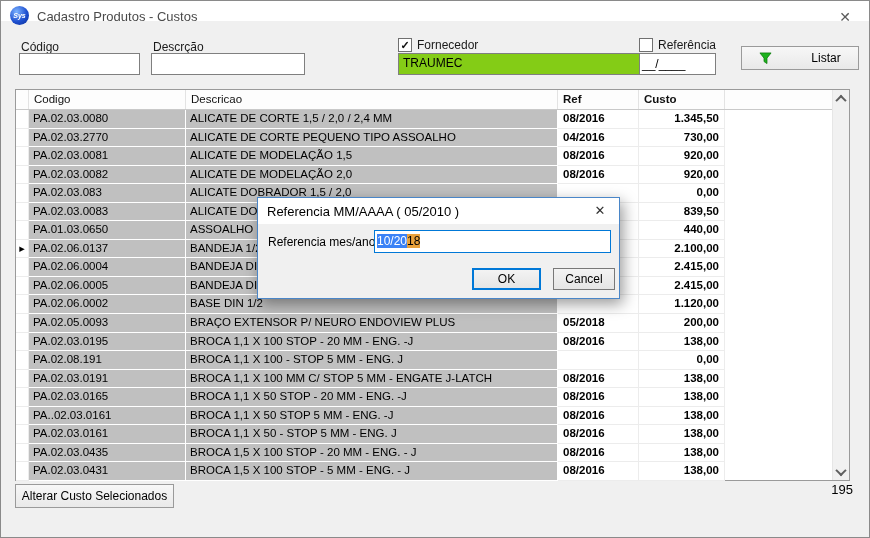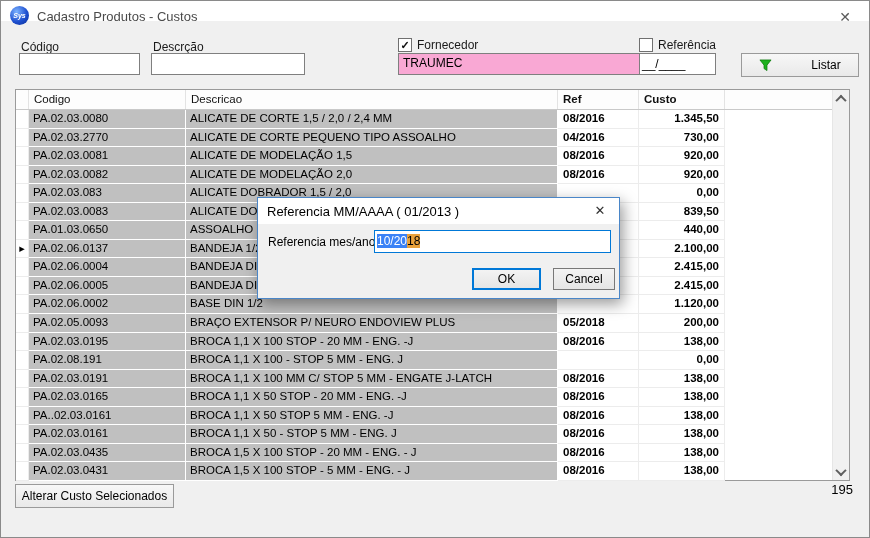--- a/index.html
+++ b/index.html
@@ -14,21 +14,21 @@
   .title{position:absolute;left:36px;top:8px;font-size:13px;color:#4a4a4a;}
   .win-close{position:absolute;right:14px;top:7px;width:20px;height:18px;color:#5a5a5a;
              font-size:14px;line-height:18px;text-align:center;cursor:default;}
   
   .flabel{position:absolute;font-size:12px;color:#1a1a1a;}
   .tinput{position:absolute;height:20px;background:#fff;border:1px solid #7f7f7f;font-size:12px;
           padding:0 2px;line-height:20px;color:#000;}
   .chkrow{position:absolute;display:flex;align-items:center;font-size:12px;color:#1a1a1a;}
   .chk{width:12px;height:12px;background:#fff;border:1px solid #707070;margin-right:5px;
        font-size:11px;line-height:12px;text-align:center;color:#111;font-weight:bold;}
-  .combo{position:absolute;background:#f9a8d4;border:1px solid #7f7f7f;}
+  .combo{position:absolute;background:#84cc16;border:1px solid #7f7f7f;}
   .combo .val{position:absolute;left:4px;top:2px;font-size:12px;color:#000;}
   .combo .drop{position:absolute;right:1px;top:1px;bottom:1px;width:17px;
                background:linear-gradient(#f6f6f6,#dcdcdc);border:1px solid #b5b5b5;
                display:flex;align-items:center;justify-content:center;}
   .combo .drop .tri{width:0;height:0;border-left:4px solid transparent;border-right:4px solid transparent;
                border-top:5px solid #222;}
   .btn{position:absolute;background:linear-gradient(#f7f7f7,#e9e9e9);border:1px solid #9a9a9a;
        font-size:12px;color:#000;display:flex;align-items:center;justify-content:center;cursor:default;}
   
   .grid{position:absolute;left:14px;top:88px;width:833px;height:390px;background:#fff;
@@ -108,21 +108,21 @@
         <span class="tri"></span>
       </span>
   </div>
 
   <div class="chkrow" style="left:638px;top:37px;">
     <div class="chk"></div>
     <span>Referência</span>
   </div>
   <div class="tinput" style="left:638px;top:52px;width:71px;">__/____</div>
 
-  <div class="btn" style="left:740px;top:52px;width:116px;height:22px;gap:32px;">
+  <div class="btn" style="left:740px;top:45px;width:116px;height:22px;gap:32px;">
     <svg class="funnel-svg" width="13" height="13" viewBox="0 0 14 14">
       <path d="M1 1 H13 L8.6 6.6 V12.5 L5.4 10.3 V6.6 Z" fill="#1db11d" stroke="#0a7a0a" stroke-width="0.8"></path>
     </svg>
     <span>Listar</span>
   </div>
 
   <div class="grid">
     <div class="ghead">
       <div class="hcell w-ind"></div>
       <div class="hcell w-cod">Codigo</div>
@@ -277,21 +277,21 @@
           <span class="chev up"></span>
         </div>
       <div class="sarrow" style="bottom:0;">
           <span class="chev down"></span>
         </div>
     </div>
   </div>
 
   <div class="dialog">
     <div class="dtitlebar">
-      <div class="dtitle">Referencia MM/AAAA ( 01/2013 )</div>
+      <div class="dtitle">Referencia MM/AAAA ( 05/2010 )</div>
       <div class="dclose">✕</div>
     </div>
     <div class="dlabel">Referencia mes/ano:</div>
     <div class="dinput"><span class="selpart">10/20</span><span class="tailpart">18</span></div>
     <div class="dbtn ok">OK</div>
     <div class="dbtn cancel">Cancel</div>
   </div>
 
   <div class="btn" style="left:14px;top:483px;width:157px;height:22px;">Alterar Custo Selecionados</div>
   <div class="count">195</div>

